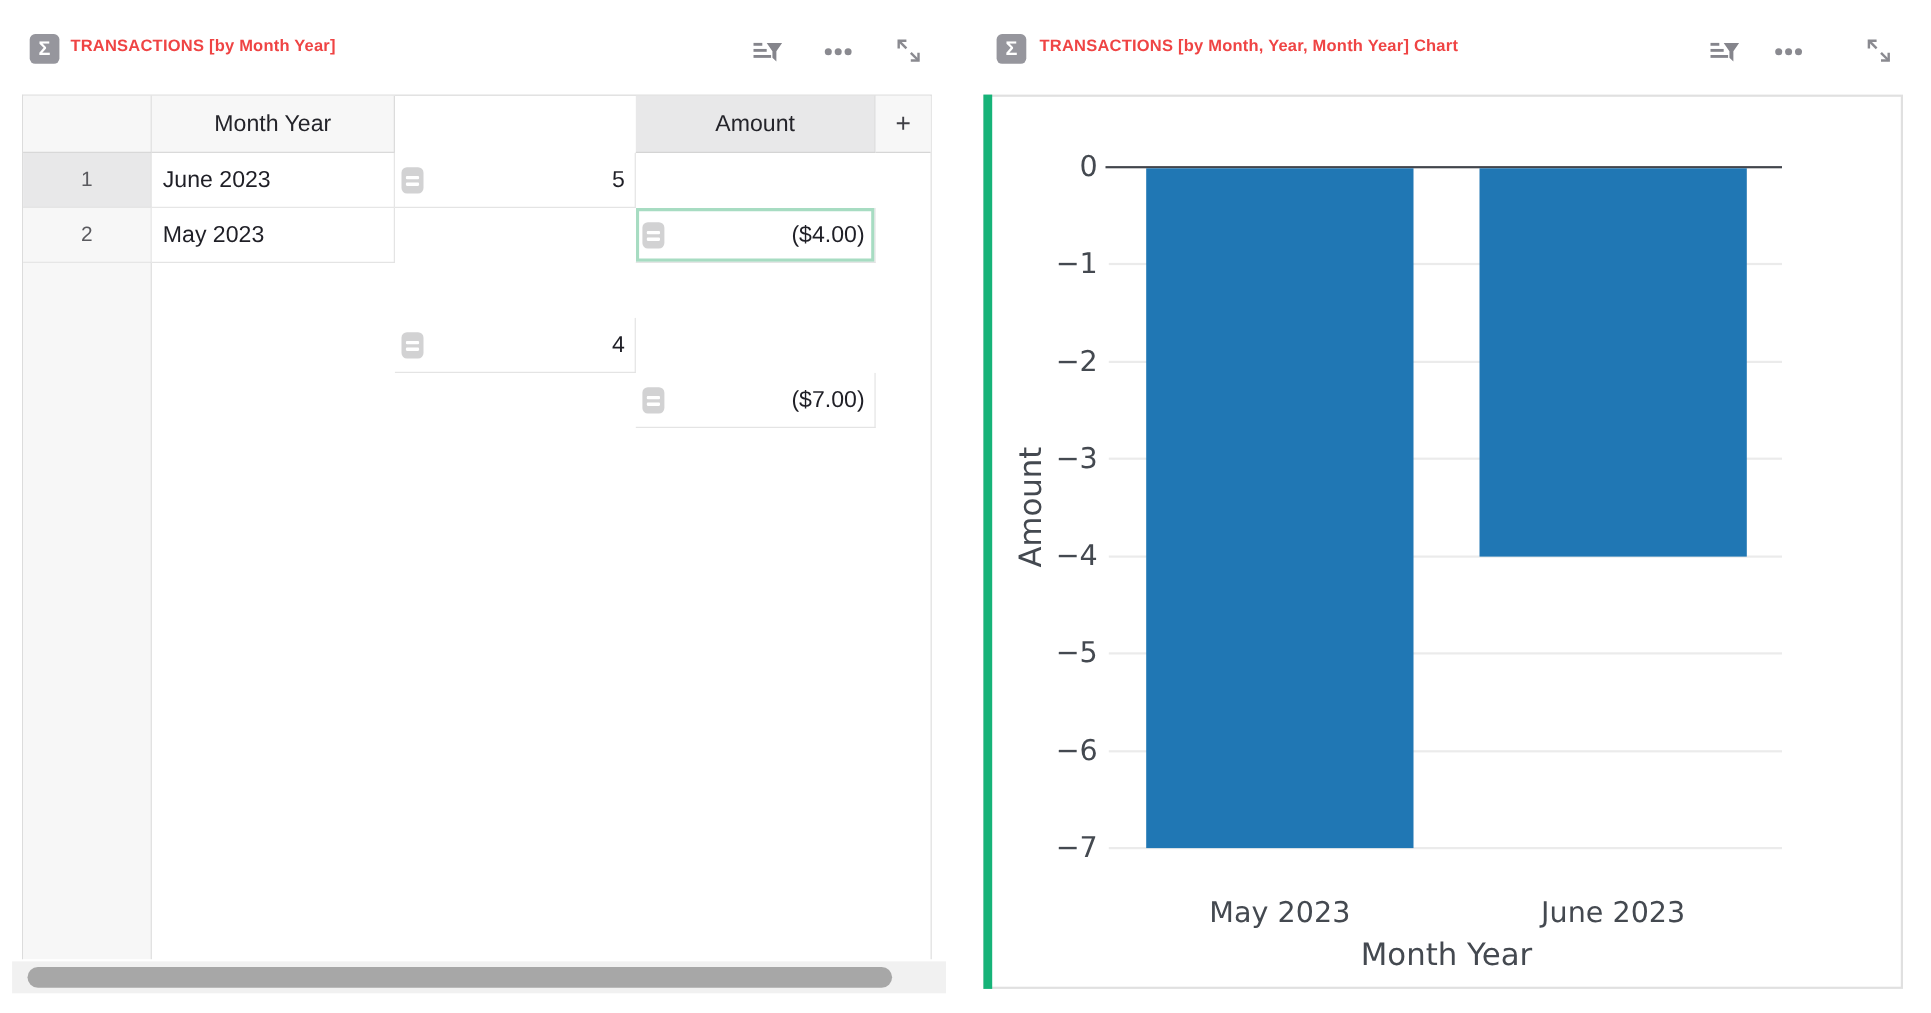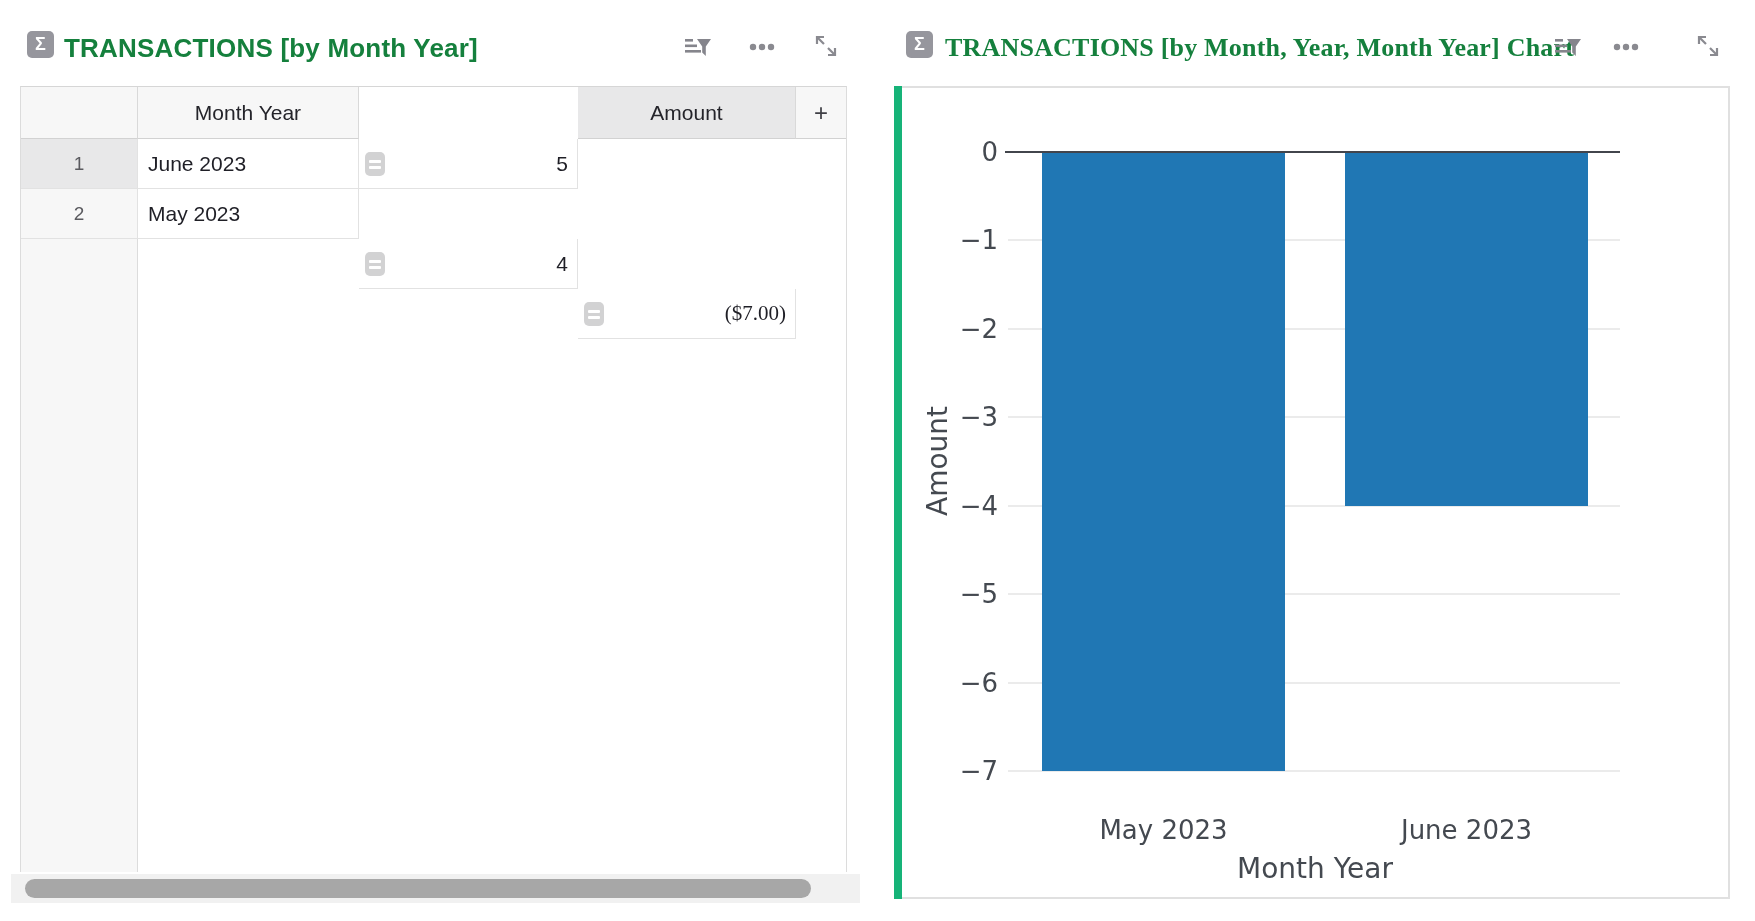--- a/index.html
+++ b/index.html
@@ -2,21 +2,21 @@
 <html><head>
 <meta charset="utf-8">
 <style>
   html,body{margin:0;padding:0;background:#fff;}
   body{width:1755px;height:921px;position:relative;overflow:hidden;
        font-family:"Liberation Sans",sans-serif;-webkit-font-smoothing:antialiased;}
 
   
   .sigma-badge{position:absolute;width:27px;height:27px;border-radius:5px;background:#96969d;
        color:#fff;font-weight:bold;font-size:18px;display:flex;align-items:center;justify-content:center;}
-  .panel-title{position:absolute;font-size:26px;font-weight:bold;color:#15803d;letter-spacing:.2px;white-space:nowrap;}
+  .panel-title{position:absolute;font-size:15px;font-weight:bold;color:#ef4444;letter-spacing:.2px;white-space:nowrap;}
   .hicon{position:absolute;width:28px;height:28px;cursor:pointer;}
   .hicon svg{display:block;}
 
   
   .table-wrap{position:absolute;left:20px;top:86px;width:825px;height:785px;
        border-left:1px solid #dcdcdc;border-right:1px solid #dcdcdc;border-top:1px solid #d6d6d6;background:#fff;}
   .hcell{position:absolute;top:0;height:52px;background:#f7f7f7;border-right:1px solid #d9d9d9;
        border-bottom:1px solid #d2d2d2;display:flex;align-items:center;justify-content:center;
        font-size:21px;color:#24242a;box-sizing:border-box;cursor:pointer;}
   .hcell.selcol{background:#e8e8e9;}
@@ -94,43 +94,47 @@
     <div class="hcell" style="left:117px;width:221px;">Month Year</div>
     <div class="hcell selcol" style="left:557px;width:218px;">Amount</div>
     <div class="hcell plus-head" style="left:775px;width:50px;border-right:none;">+</div>
 
     <div class="cell rownum selrow" style="left:0;top:52px;width:117px;">1</div>
     <div class="cell textcell" style="left:117px;top:52px;width:221px;">June 2023</div>
     <div class="cell numcell" style="left:338px;top:52px;width:219px;">
       <span class="ficon"></span>
       <span>5</span>
     </div>
+    <div class="cell numcell sel" style="left:557px;top:52px;width:218px;">
+      <span class="ficon"></span>
+      <span>($4.00)</span>
+    </div>
 
     <div class="cell rownum" style="left:0;top:102px;width:117px;">2</div>
     <div class="cell textcell" style="left:117px;top:102px;width:221px;">May 2023</div>
     <div class="cell numcell" style="left:338px;top:102px;width:219px;">
       <span class="ficon"></span>
       <span>4</span>
     </div>
-    <div class="cell numcell" style="left:557px;top:102px;width:218px;font-family:Liberation Serif, serif;">
+    <div class="cell numcell" style="left:557px;top:102px;width:218px;">
       <span class="ficon"></span>
       <span>($7.00)</span>
     </div>
 
     <div class="rownum-strip"></div>
   </div>
 
   <div class="scroll-track">
     <div class="scroll-thumb"></div>
   </div>
 </div>
 
 <div>
   <div class="sigma-badge" style="left:906px;top:31px;">Σ</div>
-  <div class="panel-title" style="left:945px;top:33px;font-family:Liberation Serif, serif;">TRANSACTIONS [by Month, Year, Month Year] Chart</div>
+  <div class="panel-title" style="left:945px;top:33px;">TRANSACTIONS [by Month, Year, Month Year] Chart</div>
 
   <div class="hicon" style="left:1554px;top:33px;">
     <svg width="28" height="28" viewBox="0 0 28 28">
       <rect x="1" y="6" width="8" height="2.6" fill="#85858c"></rect>
       <rect x="1" y="11.5" width="12" height="2.6" fill="#85858c"></rect>
       <rect x="1" y="17" width="16" height="2.6" fill="#85858c"></rect>
       <path d="M13,6 H27 L21.8,13.5 V23 L18.2,19.6 V13.5 Z" fill="#85858c"></path>
     </svg>
   </div>
   <div class="hicon" style="left:1612px;top:33px;">

